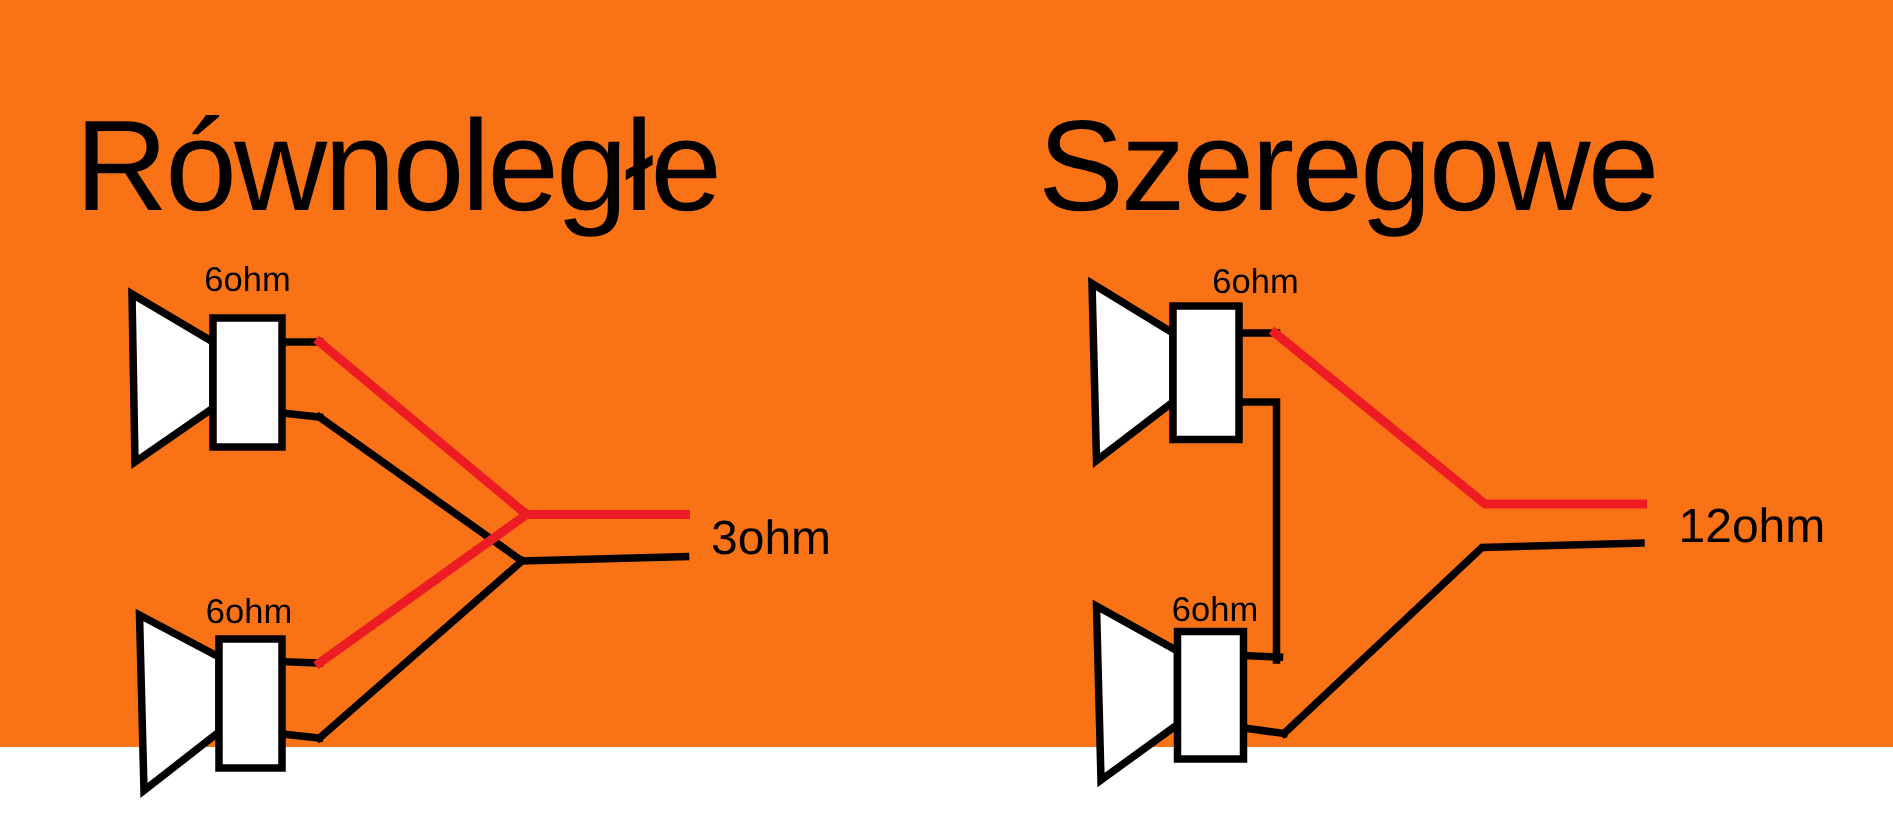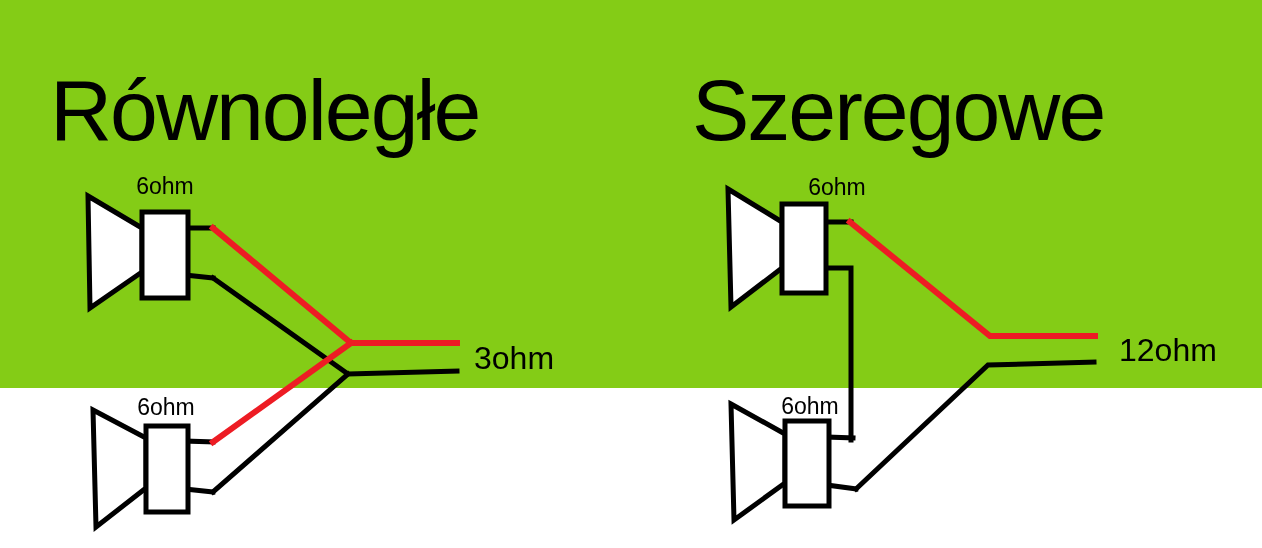--- a/index.html
+++ b/index.html
@@ -7,22 +7,22 @@
     padding: 0;
     width: 1262px;
     height: 548px;
     background: #ffffff;
     overflow: hidden;
     font-family: "Liberation Sans", sans-serif;
   }
   .canvas {
     position: relative;
     width: 1262px;
-    height: 388px;
-    background: #84cc16;
+    height: 498px;
+    background: #f97316;
   }
   svg text {
     font-family: "Liberation Sans", sans-serif;
     fill: #000000;
   }
   .title-text {
     font-size: 86px;
     letter-spacing: -2px;
   }
   .impedance-label {

